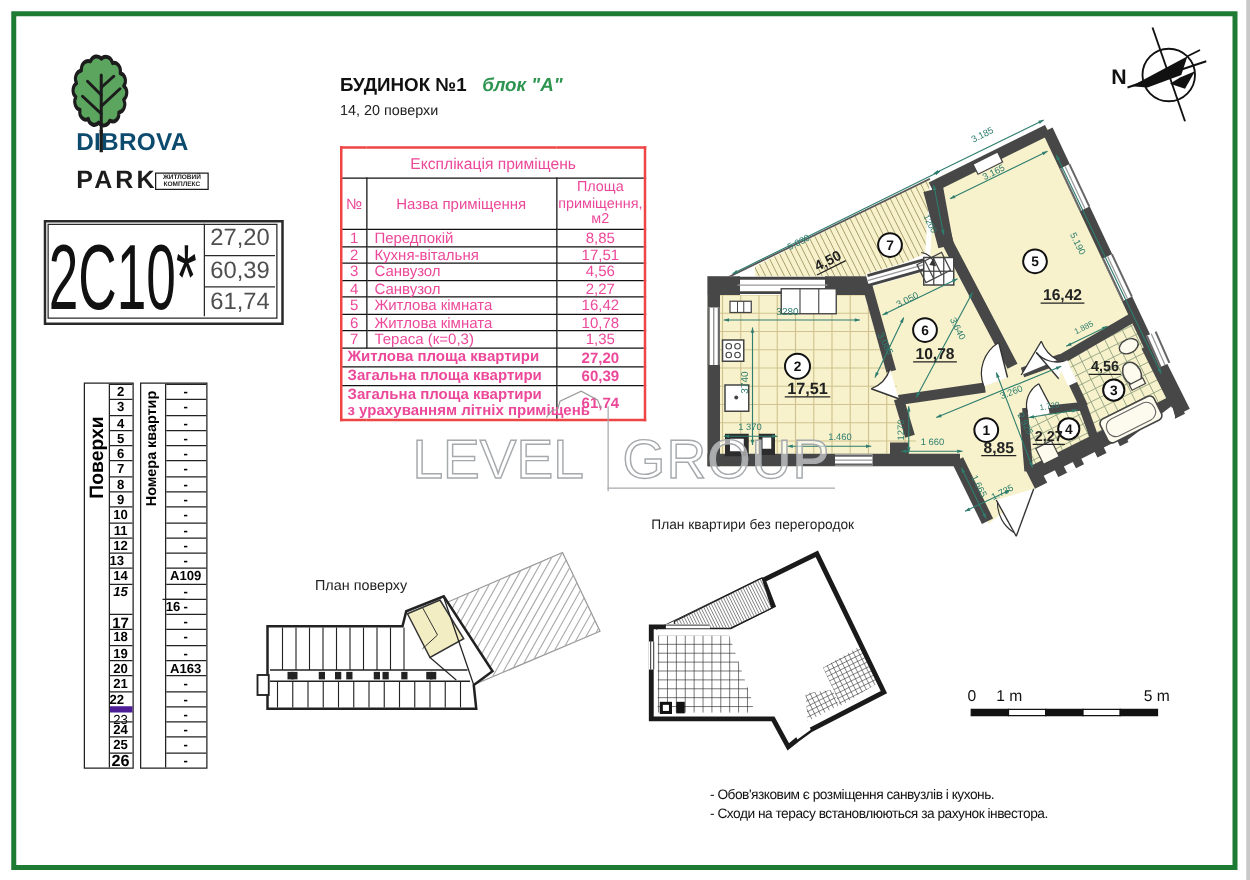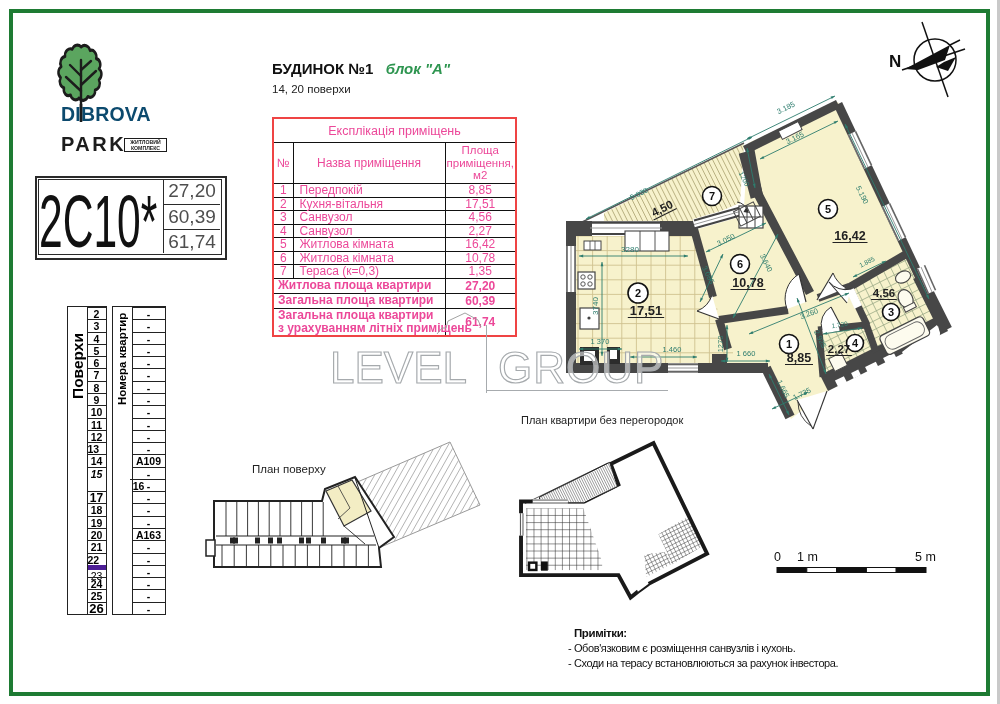--- a/index.html
+++ b/index.html
@@ -1231,15 +1231,14 @@
 <div class="abs wm">LEVEL</div>
 <div class="abs wm" style="left:498px;letter-spacing:1px;">GROUP</div>
 <div class="abs" style="left:486px;top:325px;width:1.4px;height:68px;background:#a7abae;z-index:30;"></div>
 <div class="abs" style="left:486px;top:390px;width:182px;height:1.4px;background:#a7abae;z-index:30;"></div>
 
 <div class="abs" style="left:521px;top:414px;font-size:11px;color:#222;">План квартири без перегородок</div>
 
 <div class="abs" style="left:252px;top:463px;font-size:11.5px;color:#222;">План поверху</div>
 
 <div class="abs" style="left:568px;top:627px;width:420px;font-size:11px;letter-spacing:-0.4px;color:#111;white-space:nowrap;">
- <div style="font-weight:bold;font-size:11.5px;padding-left:6px;">Примітки:</div>
  <div style="margin-top:3px;">- Обов'язковим є розміщення санвузлів і кухонь.</div>
  <div style="margin-top:3px;">- Сходи на терасу встановлюються за рахунок інвестора.</div>
 </div>
 </body></html>

